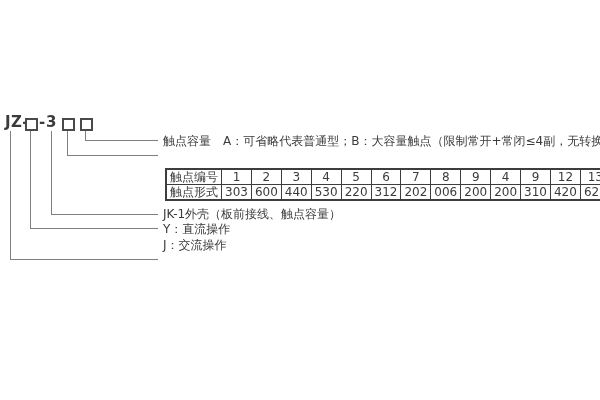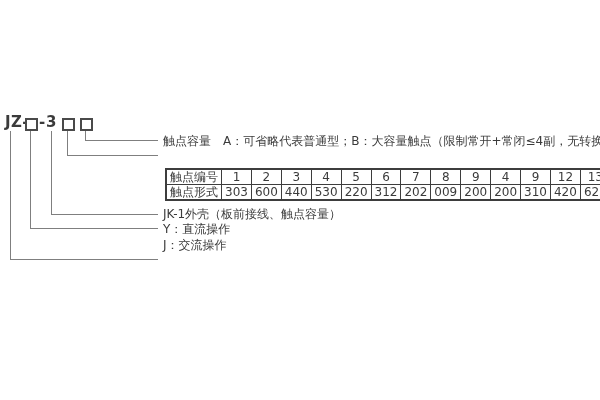--- a/index.html
+++ b/index.html
@@ -133,21 +133,21 @@
         </tr>
     <tr>
       <th class="rowhead">触点形式</th>
     <td>303</td>
           <td>600</td>
           <td>440</td>
           <td>530</td>
           <td>220</td>
           <td>312</td>
           <td>202</td>
-          <td>009</td>
+          <td>006</td>
           <td>200</td>
           <td>200</td>
           <td>310</td>
           <td>420</td>
           <td>620</td>
         </tr>
   </tbody>
     </table>
 
 </div>

